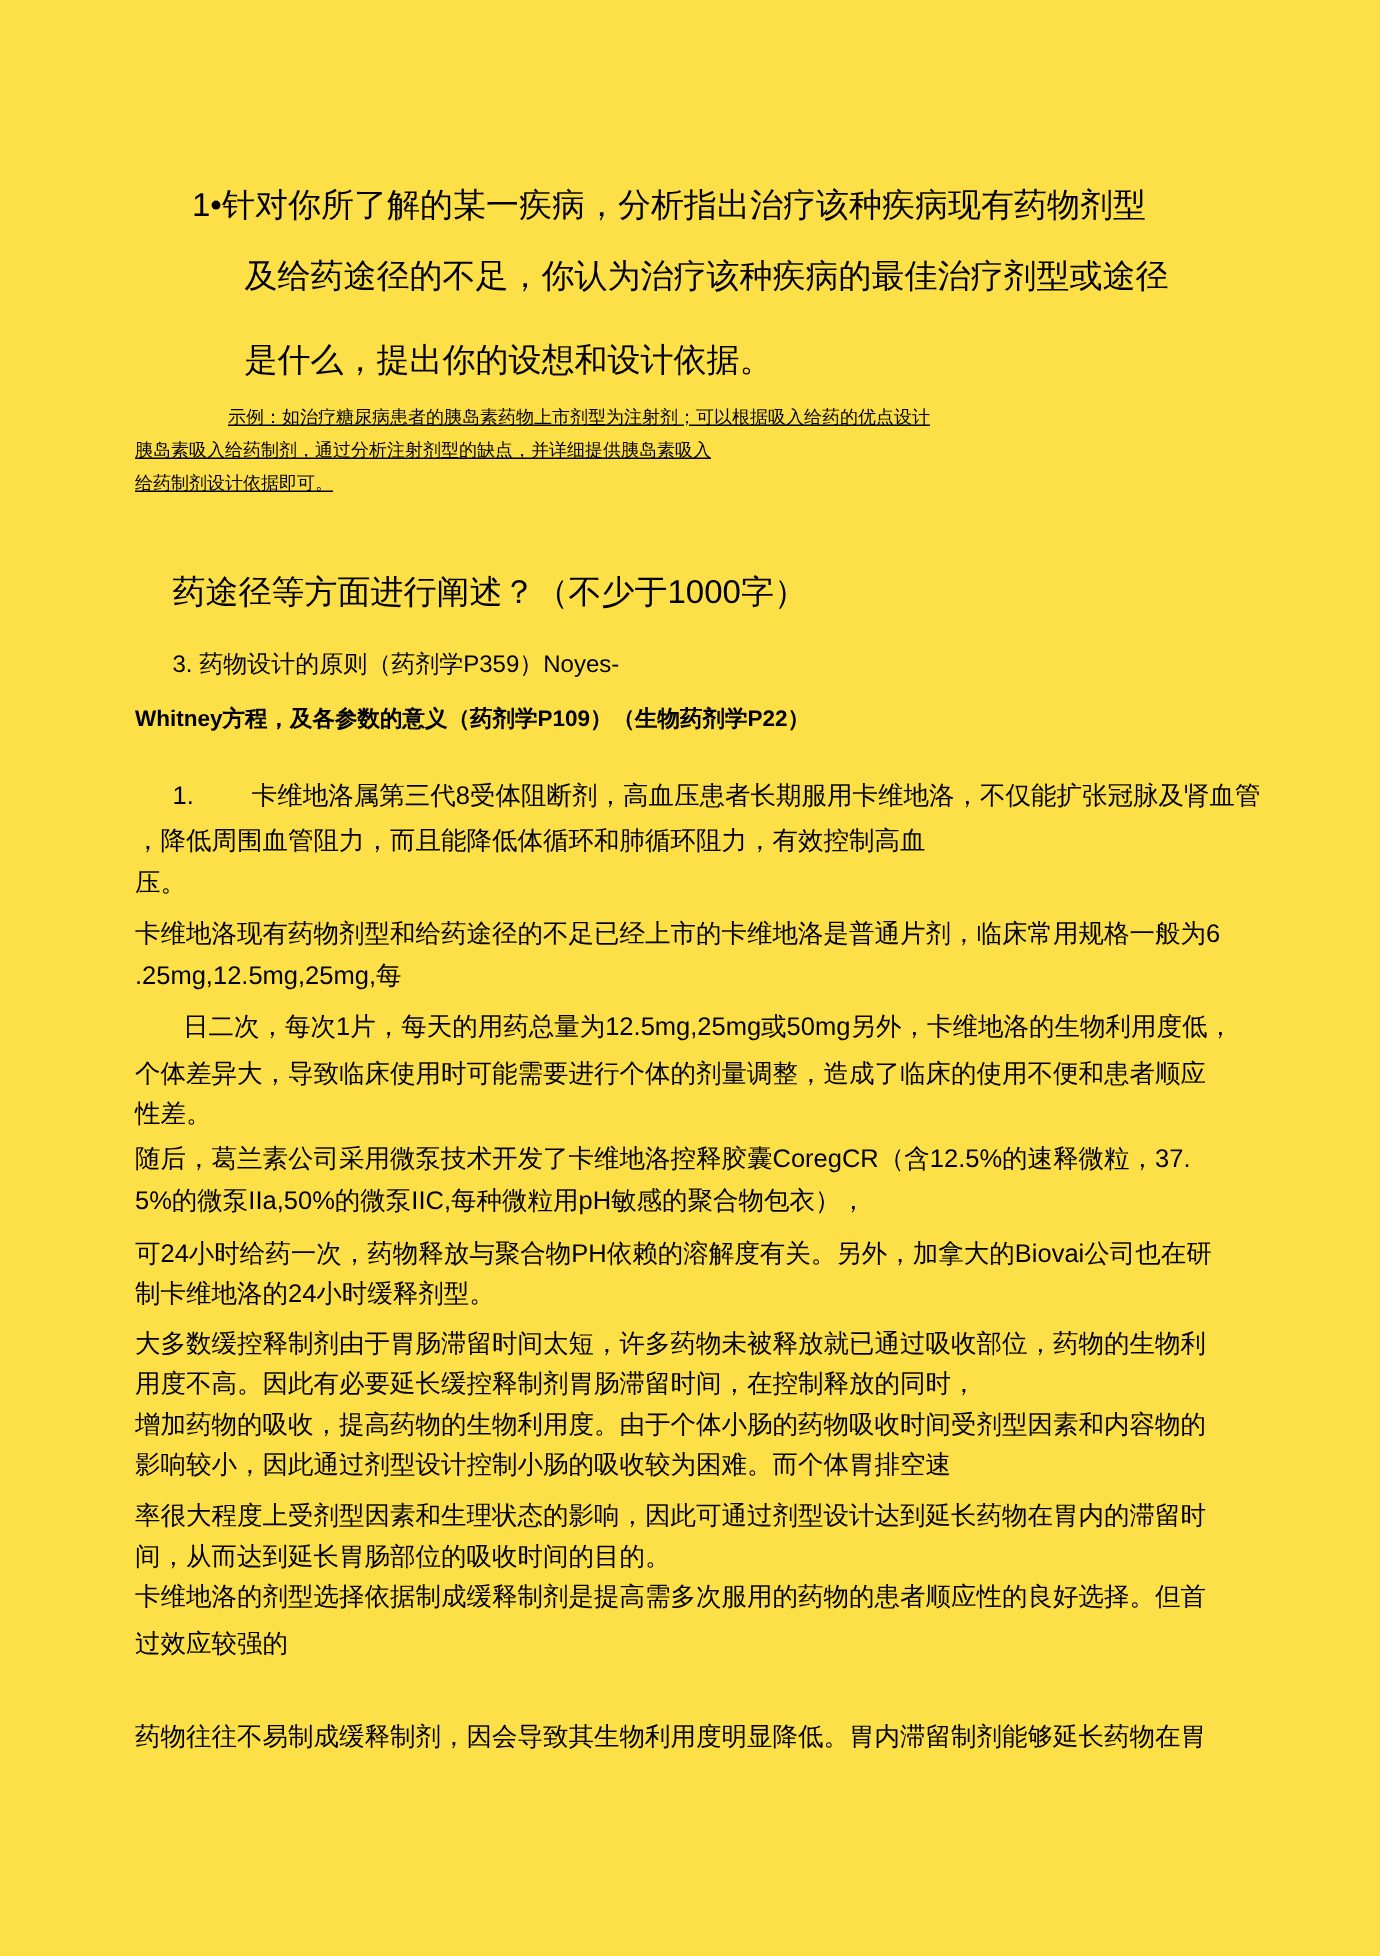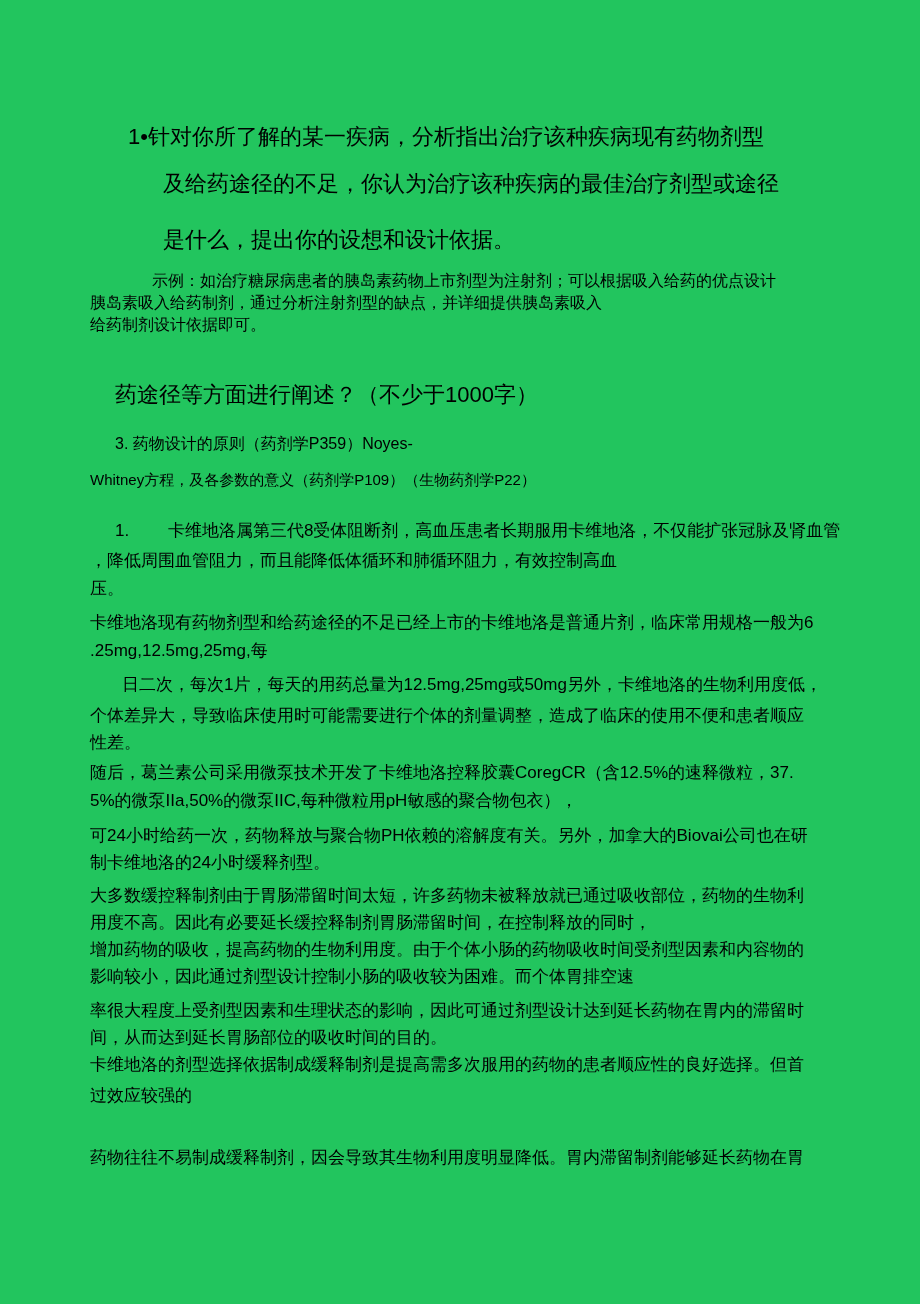--- a/index.html
+++ b/index.html
@@ -10,34 +10,34 @@
   body {
     width: 920px;
     height: 1304px;
     position: relative;
     overflow: hidden;
     font-family: "Liberation Sans", sans-serif;
   }
   .page {
     position: absolute;
     inset: 0;
-    background: #22c55e;
+    background: #fde047;
   }
   .ln {
     position: absolute;
     white-space: nowrap;
     line-height: 1.25;
     color: #000000;
     font-family: "Liberation Sans", sans-serif;
     letter-spacing: 0px;
   }
   .fs-h  { font-size: 22px; }  
   .fs-q3 { font-size: 16px; }  
-  .fs-q3b{ font-size: 15px; }  
-  .fs-ex { font-size: 16px; }  
+  .fs-q3b{ font-size: 15px; font-weight: bold; }  
+  .fs-ex { font-size: 12px; text-decoration: underline; }  
   .fs-b  { font-size: 17px; }  
 </style>
 </head>
 <body>
 
 <div class="page">
 
   <div class="ln fs-h" style="top:123px; left:128px;">1•针对你所了解的某一疾病，分析指出治疗该种疾病现有药物剂型</div>
   <div class="ln fs-h" style="top:170px; left:163px;text-align:right;">及给药途径的不足，你认为治疗该种疾病的最佳治疗剂型或途径</div>
   <div class="ln fs-h" style="top:226px; left:163px;">是什么，提出你的设想和设计依据。</div>

